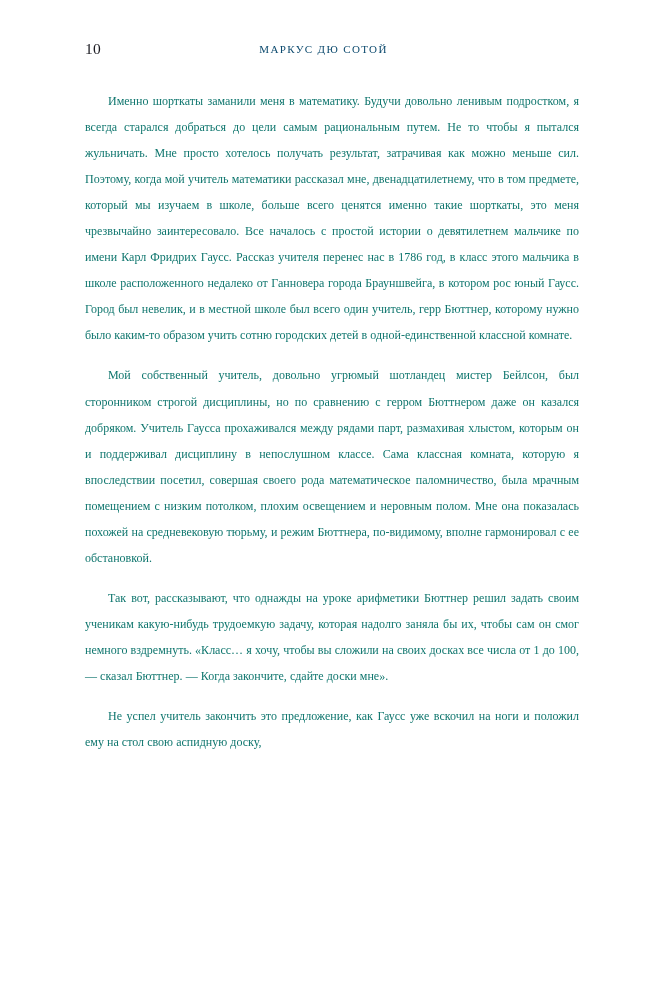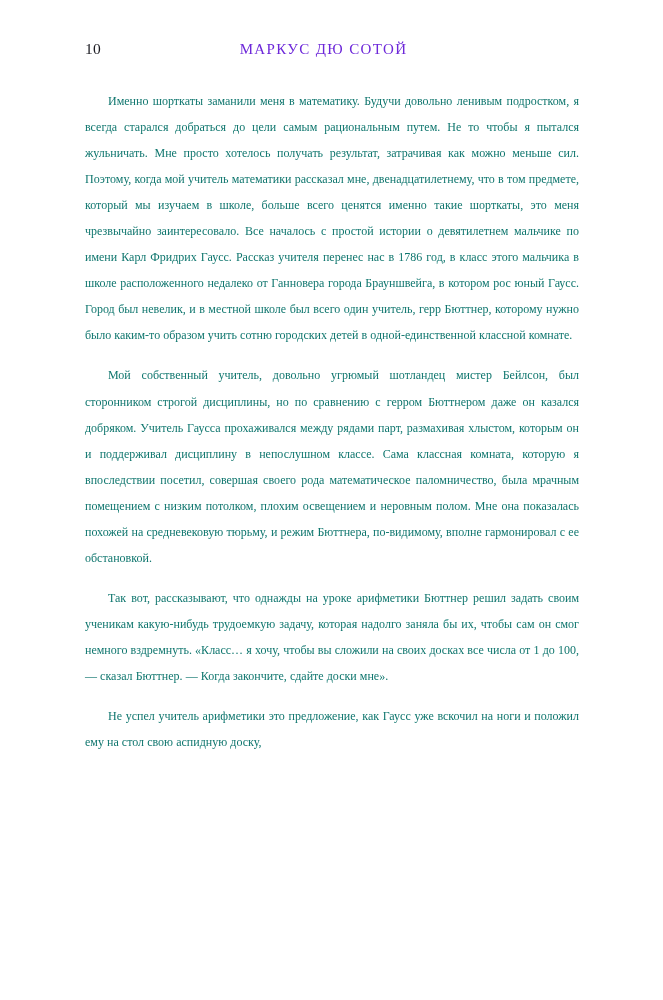--- a/index.html
+++ b/index.html
@@ -32,24 +32,24 @@
     font-size: 15.5px;
     line-height: 1;
     color: #1b1b22;
     letter-spacing: 0.3px;
     width: 120px;
     text-align: left;
   }
   .head-title {
     flex: 1;
     text-align: center;
-    font-size: 15px;
+    font-size: 11px;
     line-height: 1;
     letter-spacing: 1.35px;
-    color: #6d28d9;
+    color: #0c4a6e;
     white-space: nowrap;
     transform: translateX(-8px);
   }
   .head-spacer {
     width: 120px;
   }
 
   
   .text-block {
     position: absolute;
@@ -80,16 +80,16 @@
   <div class="running-head">
     <div class="folio">10</div>
     <div class="head-title">МАРКУС ДЮ СОТОЙ</div>
     <div class="head-spacer"></div>
   </div>
 
   <div class="text-block">
     <p class="para">Именно шорткаты заманили меня в математику. Будучи довольно ленивым подростком, я всегда старался добраться до цели самым рациональным путем. Не то чтобы я пытался жульничать. Мне просто хотелось получать результат, затрачивая как можно меньше сил. Поэтому, когда мой учитель математики рассказал мне, двенадцатилетнему, что в том предмете, который мы изучаем в школе, больше всего ценятся именно такие шорткаты, это меня чрезвычайно заинтересовало. Все началось с простой истории о девятилетнем мальчике по имени Карл Фридрих Гаусс. Рассказ учителя перенес нас в 1786 год, в класс этого мальчика в школе расположенного недалеко от Ганновера города Брауншвейга, в котором рос юный Гаусс. Город был невелик, и в местной школе был всего один учитель, герр Бюттнер, которому нужно было каким-то образом учить сотню городских детей в одной-единственной классной комнате.</p>
     <p class="para">Мой собственный учитель, довольно угрюмый шотландец мистер Бейлсон, был сторонником строгой дисциплины, но по сравнению с герром Бюттнером даже он казался добряком. Учитель Гаусса прохаживался между рядами парт, размахивая хлыстом, которым он и поддерживал дисциплину в непослушном классе. Сама классная комната, которую я впоследствии посетил, совершая своего рода математическое паломничество, была мрачным помещением с низким потолком, плохим освещением и неровным полом. Мне она показалась похожей на средневековую тюрьму, и режим Бюттнера, по-видимому, вполне гармонировал с ее обстановкой.</p>
     <p class="para">Так вот, рассказывают, что однажды на уроке арифметики Бюттнер решил задать своим ученикам какую-нибудь трудоемкую задачу, которая надолго заняла бы их, чтобы сам он смог немного вздремнуть. «Класс… я хочу, чтобы вы сложили на своих досках все числа от 1 до 100, — сказал Бюттнер. — Когда закончите, сдайте доски мне».</p>
-    <p class="para">Не успел учитель арифметики это предложение, как Гаусс уже вскочил на ноги и положил ему на стол свою аспидную доску,</p>
+    <p class="para">Не успел учитель закончить это предложение, как Гаусс уже вскочил на ноги и положил ему на стол свою аспидную доску,</p>
   </div>
 
 </div>
 
 </body></html>

